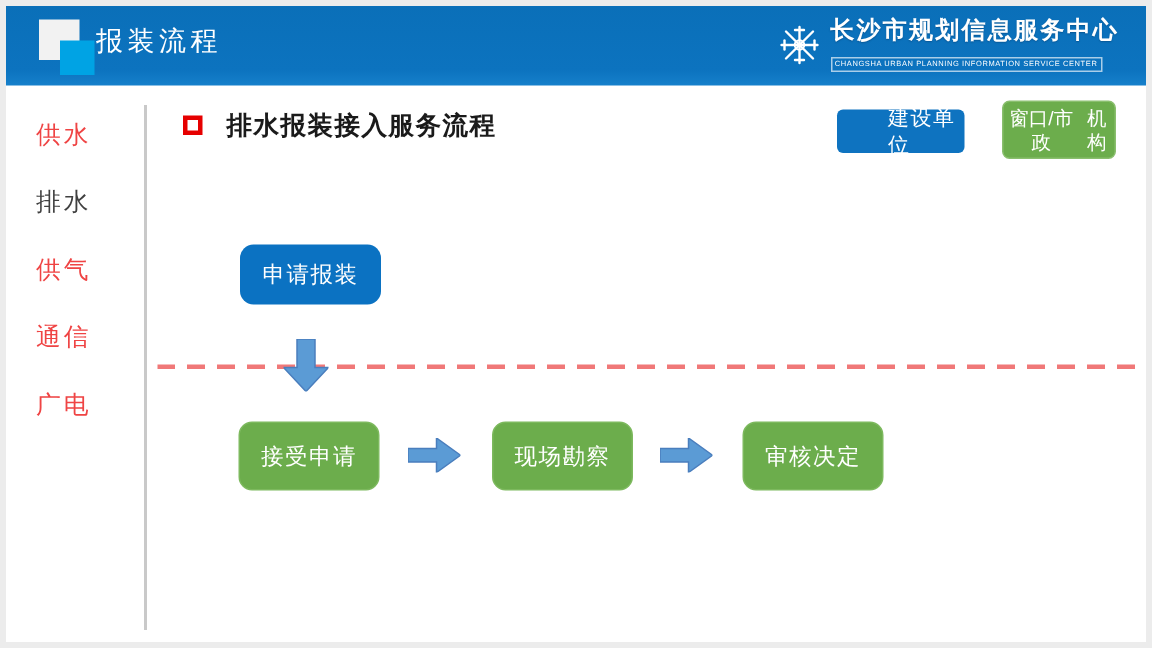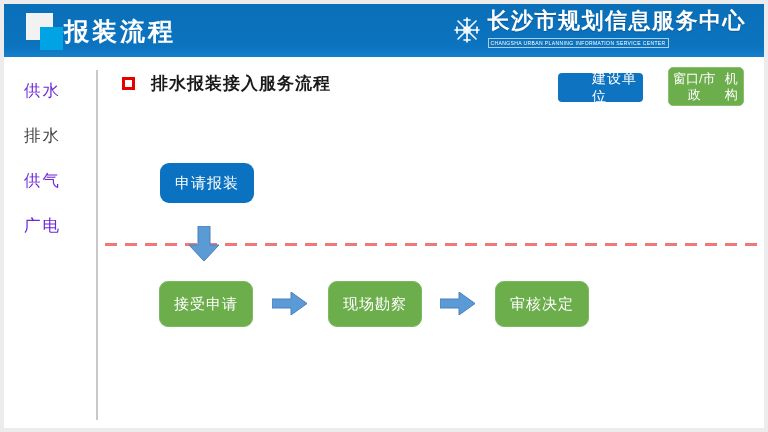--- a/index.html
+++ b/index.html
@@ -7,32 +7,32 @@
     font-family:"Liberation Sans","DejaVu Sans",sans-serif; background:#ececec; }
   .stage { position:absolute; left:0; top:0; width:768px; height:432px; background:#ffffff; }
   .frame { position:absolute; inset:0; border:4px solid #ececec; z-index:60; pointer-events:none; }
 
   
   .header { position:absolute; left:0; top:0; width:768px; height:57px;
     background:linear-gradient(180deg,#0a6fb8 0%,#0c73bf 82%,#1680cb 100%); z-index:5; }
   .logo-mark { position:absolute; left:26px; top:13px; width:38px; height:38px; }
   .logo-mark .sq-white { position:absolute; left:0; top:0; width:27px; height:27px; background:#f2f2f2; }
   .logo-mark .sq-blue  { position:absolute; left:14px; top:14px; width:23px; height:23px; background:#00a3e4; }
-  .header-title { position:absolute; left:64px; top:15px; font-size:25px; font-weight:bold;
+  .header-title { position:absolute; left:64px; top:15px; font-size:18px; font-weight:normal;
     color:#ffffff; letter-spacing:3px; }
   .org { position:absolute; right:22px; top:11px; display:flex; align-items:center; }
   .org-emblem { width:28px; height:28px; margin-right:7px; flex:none; }
-  .org-cn { color:#ffffff; font-weight:bold; font-size:22px; letter-spacing:1.5px; line-height:20px;
+  .org-cn { color:#ffffff; font-weight:bold; font-size:16px; letter-spacing:1.5px; line-height:20px;
     text-shadow:0 1px 1px rgba(0,40,80,.35); }
   .org-en { color:#ffffff; font-size:5px; letter-spacing:.4px; margin-top:2px;
     border:1px solid rgba(255,255,255,.65); padding:1px 2px; display:inline-block; white-space:nowrap; }
 
   
   .sidebar { position:absolute; left:24px; top:68px; width:60px; z-index:4; }
-  .nav-item { height:45px; line-height:45px; font-size:16.5px; color:#6d28d9;
+  .nav-item { height:45px; line-height:45px; font-size:16.5px; color:#ef4444;
     letter-spacing:2px; cursor:pointer; }
   .nav-item.active { color:#404040; }
   .v-divider { position:absolute; left:96px; top:70px; width:2px; height:350px; background:#c9c9c9; }
 
   
   .section-row { position:absolute; left:122px; top:70px; height:26px; display:flex; align-items:center; }
   .bullet-sq { width:13px; height:13px; border:3px solid #e60000; background:#ffffff; margin-right:16px; }
   .section-title { font-size:17px; font-weight:bold; color:#1a1a1a; letter-spacing:1px; }
 
   
@@ -91,20 +91,21 @@
         <div class="org-cn">长沙市规划信息服务中心</div>
         <div class="org-en">CHANGSHA URBAN PLANNING INFORMATION SERVICE CENTER</div>
       </div>
     </div>
   </div>
 
   <div class="sidebar">
     <div class="nav-item">供水</div>
     <div class="nav-item active">排水</div>
     <div class="nav-item">供气</div>
+    <div class="nav-item">通信</div>
     <div class="nav-item">广电</div>
   </div>
   <div class="v-divider"></div>
 
   <div class="section-row">
     <span class="bullet-sq"></span>
     <span class="section-title">排水报装接入服务流程</span>
   </div>
 
   <div class="legend-blue">建设单位</div>

